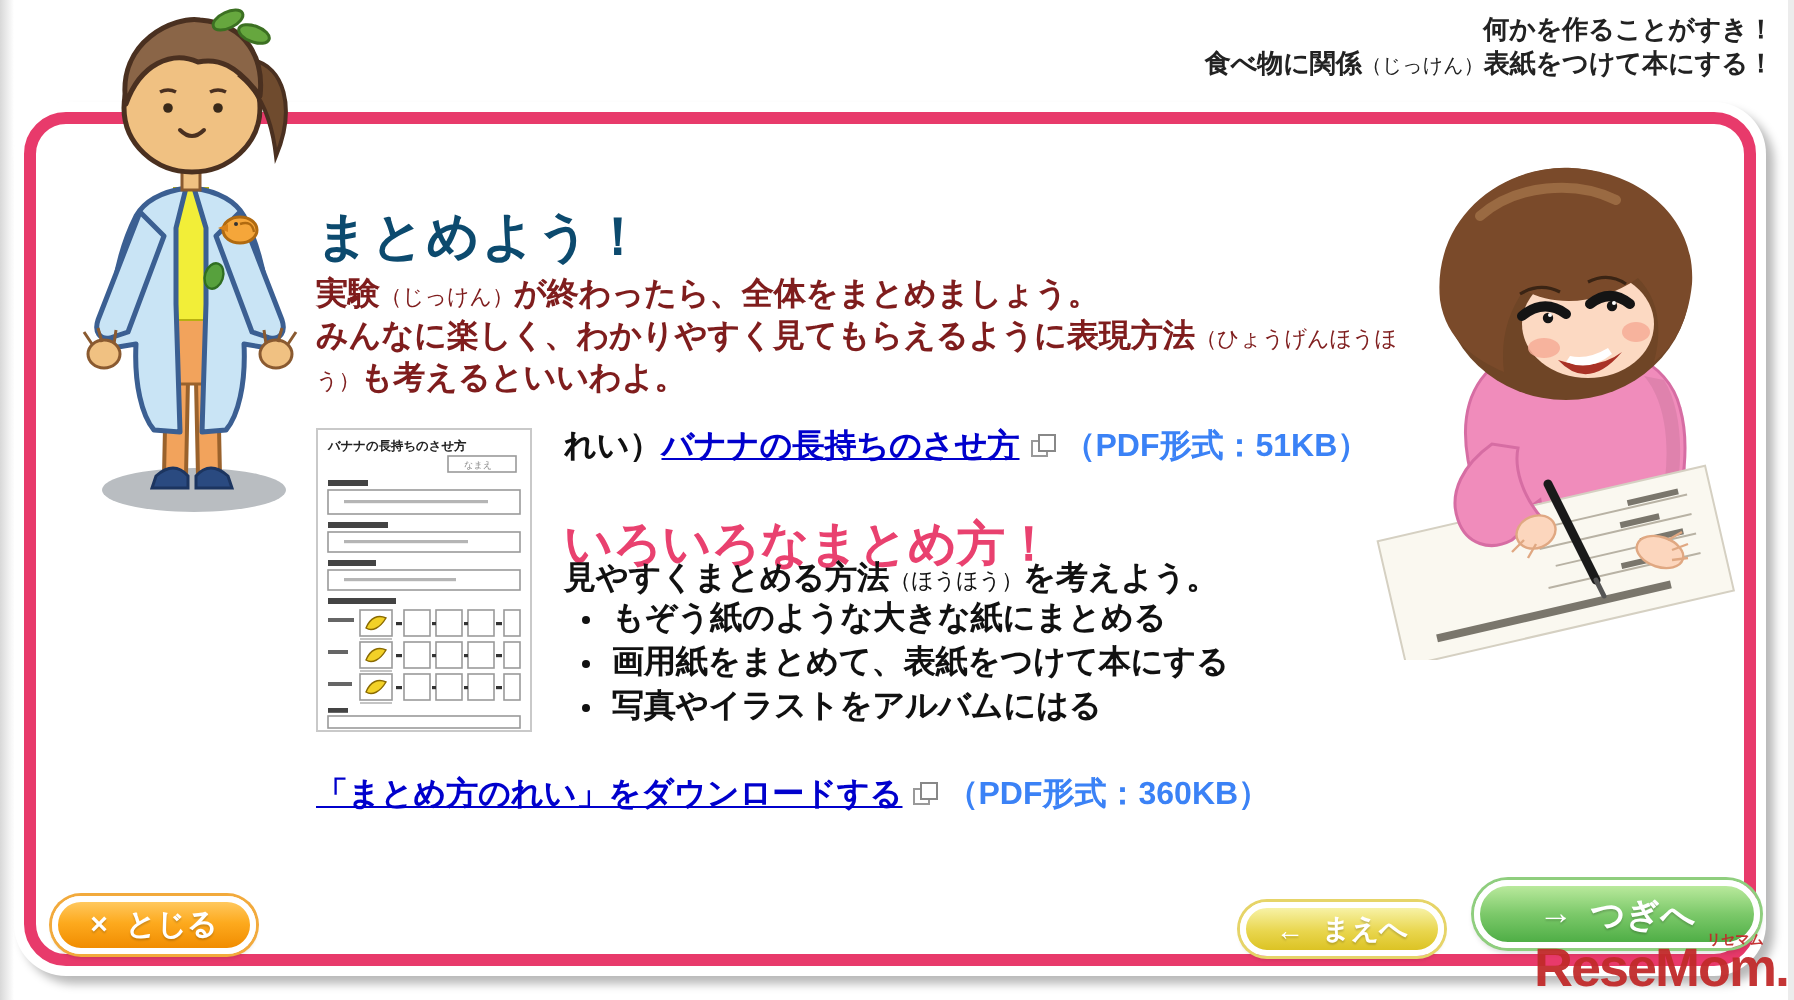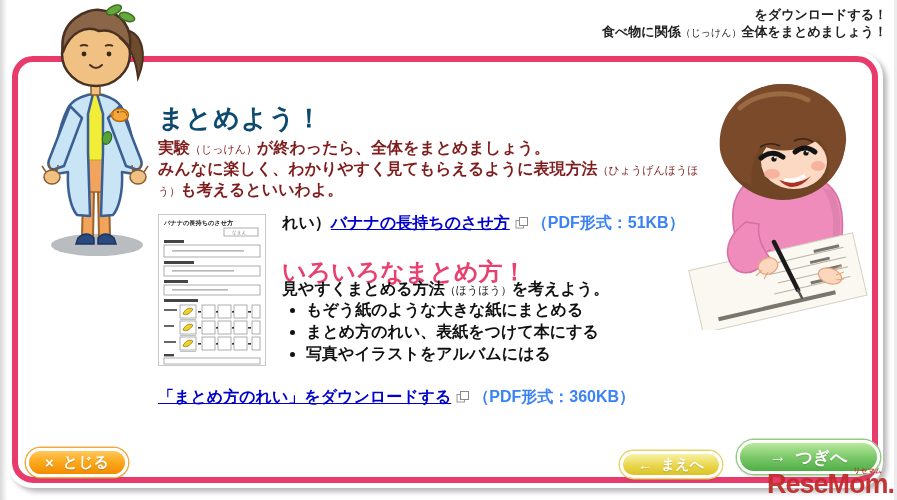--- a/index.html
+++ b/index.html
@@ -69,22 +69,22 @@
                       font-weight:bold;color:rgba(193,42,42,.95);}
 </style>
 </head>
 <body>
 
 <div id="stage">
   <div class="edge-left"></div>
   <div class="edge-right"></div>
 
   <div class="header-note">
-    <div>をダウンロードする！</div>
-    <div><span>食べ物に関係</span><span class="rb">（じっけん）</span><span>全体をまとめましょう！</span></div>
+    <div>何かを作ることがすき！</div>
+    <div><span>食べ物に関係</span><span class="rb">（じっけん）</span><span>表紙をつけて本にする！</span></div>
   </div>
 
   <div class="panel-outer">
     <div class="panel-inner"></div>
   </div>
 
   <svg class="teacher" viewBox="0 0 130 260">
     <ellipse cx="67" cy="243" rx="46" ry="11" fill="#b9bdc1"></ellipse>
     <path d="M53,188 L64,188 L63,236 L52,236 Z" fill="#f2a35c" stroke="#9a622c" stroke-width="2"></path>
     <path d="M68,188 L79,188 L80,236 L69,236 Z" fill="#f2a35c" stroke="#9a622c" stroke-width="2"></path>
@@ -245,21 +245,21 @@
         <rect x="4.5" y="0.5" width="8" height="8" fill="#fff" stroke="#888"></rect>
       </svg><span class="meta">（PDF形式：51KB）</span>
   </div>
 
   <h2 class="sub-title">いろいろなまとめ方！</h2>
 
   <div class="sub-lead"><span>見やすくまとめる方法</span><span class="rb">（ほうほう）</span><span>を考えよう。</span></div>
 
   <ul class="bullets">
     <li>もぞう紙のような大きな紙にまとめる</li>
-    <li>まとめ方のれい、表紙をつけて本にする</li>
+    <li>画用紙をまとめて、表紙をつけて本にする</li>
     <li>写真やイラストをアルバムにはる</li>
   </ul>
 
   <div class="inline download-line">
     <a class="link" href="#">「まとめ方のれい」をダウンロードする</a><svg class="ext" width="13" height="12" viewBox="0 0 13 12">
         <rect x="1" y="3.5" width="7.5" height="7.5" fill="#fff" stroke="#999"></rect>
         <rect x="4.5" y="0.5" width="8" height="8" fill="#fff" stroke="#888"></rect>
       </svg><span class="meta">（PDF形式：360KB）</span>
   </div>
 

